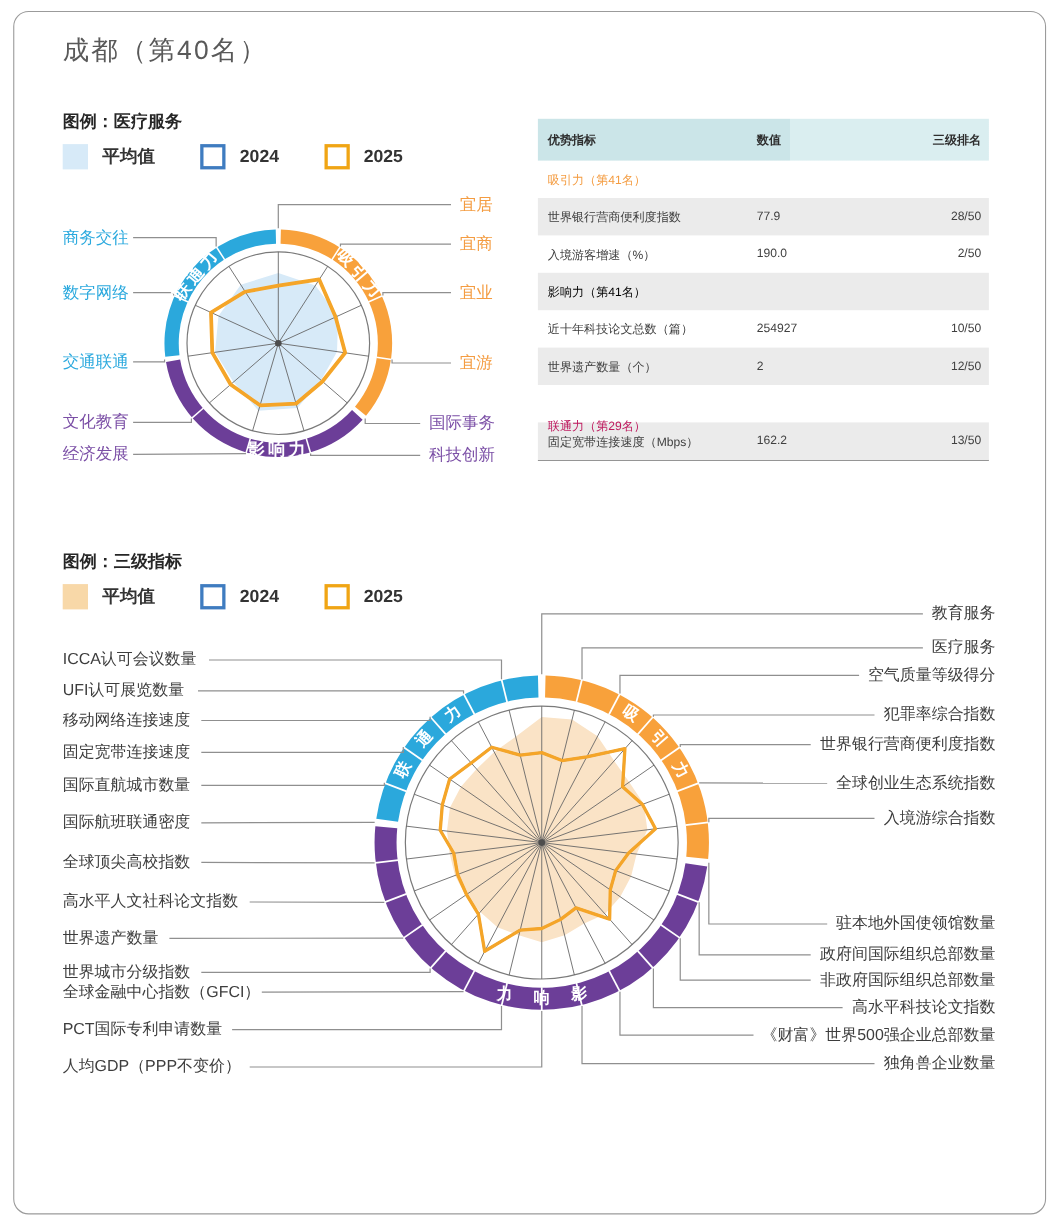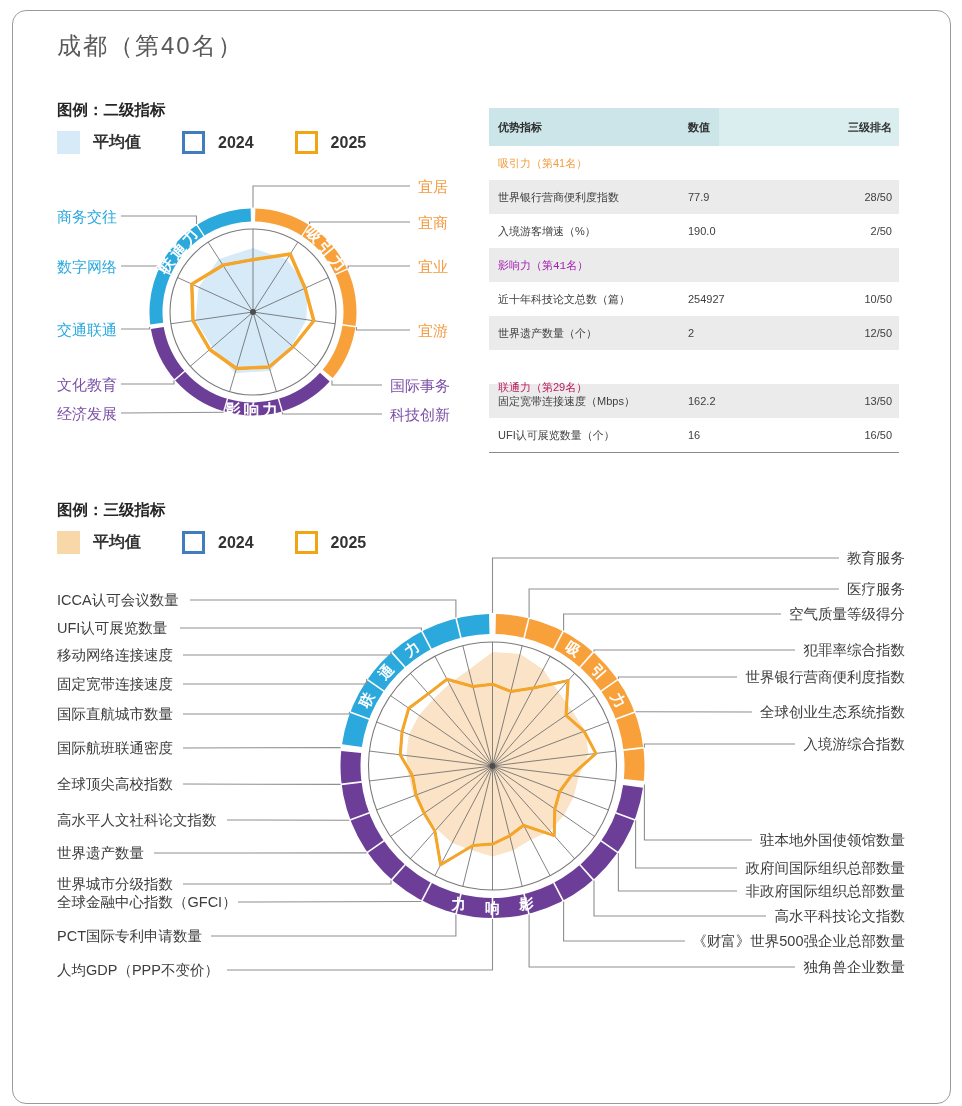--- a/index.html
+++ b/index.html
@@ -21,21 +21,21 @@
   svg.radar{position:absolute;left:0;top:0;pointer-events:none;}
   svg text{font-family:"Liberation Sans","DejaVu Sans",sans-serif;}
 </style>
 </head>
 <body>
 
 <div class="card"></div>
 
 <div class="page-title">成都（第40名）</div>
 
-<div class="legend-heading" style="top:100px">图例：二级指标</div>
+<div class="legend-heading" style="top:100px">图例：医疗服务</div>
 <div class="legend-row" style="top:131px" id="legend1">
     <div class="legend-item">
       <div class="legend-swatch" style="background: rgb(215, 234, 248);"></div>
       <span class="legend-label">平均值</span>
     </div>
     <div class="legend-item">
       <div class="legend-swatch" style="border: 3px solid rgb(63, 124, 192); background: rgb(255, 255, 255);"></div>
       <span class="legend-label">2024</span>
     </div>
     <div class="legend-item">
@@ -73,44 +73,39 @@
       <div class="tname">世界银行营商便利度指数</div>
       <div class="tval">77.9</div>
       <div class="trank">28/50</div>
     </div>
     <div class="trow">
       <div class="tname">入境游客增速（%）</div>
       <div class="tval">190.0</div>
       <div class="trank">2/50</div>
     </div>
     <div class="trow stripe">
-      <div class="tname" style="color: #a21caf; font-family: Liberation Mono, monospace;">影响力（第41名）</div>
+      <div class="tname" style="color: #000000;">影响力（第41名）</div>
     </div>
     <div class="trow">
       <div class="tname">近十年科技论文总数（篇）</div>
       <div class="tval">254927</div>
       <div class="trank">10/50</div>
     </div>
     <div class="trow stripe">
       <div class="tname">世界遗产数量（个）</div>
       <div class="tval">2</div>
       <div class="trank">12/50</div>
     </div>
     <div class="trow">
       <div class="tname" style="color: #be185d; margin-top: 40px;">联通力（第29名）</div>
     </div>
     <div class="trow stripe">
       <div class="tname">固定宽带连接速度（Mbps）</div>
       <div class="tval">162.2</div>
       <div class="trank">13/50</div>
-    </div>
-    <div class="trow">
-      <div class="tname">UFI认可展览数量（个）</div>
-      <div class="tval">16</div>
-      <div class="trank">16/50</div>
     </div>
   </div>
 
 <svg class="radar" id="radar1" width="962" height="1106" viewBox="0 0 962 1106">
     <path d="M255.34813902478288 208.52663993510072A103.5 103.5 0 0 1 332.7376518712274 377.98603544738035L322.7222946313631 369.6979343766949A90.5 90.5 0 0 0 255.0532036883367 221.52329385629582Z" fill="#f8a13b"></path>
     <path d="M329.66224378087765 381.5352455843889A103.5 103.5 0 0 1 150.91402456985165 329.05003285847704L163.73641761904904 326.90848283760556A90.5 90.5 0 0 0 320.0331696827964 372.80135000374105Z" fill="#6c3e98"></path>
     <path d="M150.2456745187413 324.40155614798203A103.5 103.5 0 0 1 250.65186097521706 208.52663993510072L250.94679631166323 221.52329385629582A90.5 90.5 0 0 0 163.1520149173535 322.8438727670761Z" fill="#2ba8dc"></path>
     <line x1="253" y1="222" x2="253" y2="208" stroke="#ffffff" stroke-width="1.4"></line>
     <line x1="301.6576735710038" y1="236.28718204519367" x2="309.22664501538213" y2="224.50963258555714" stroke="#ffffff" stroke-width="1.4"></line>
     <line x1="334.86687958190663" y1="274.6126488298302" x2="347.6017275168699" y2="268.79683864780384" stroke="#ffffff" stroke-width="1.4"></line>

